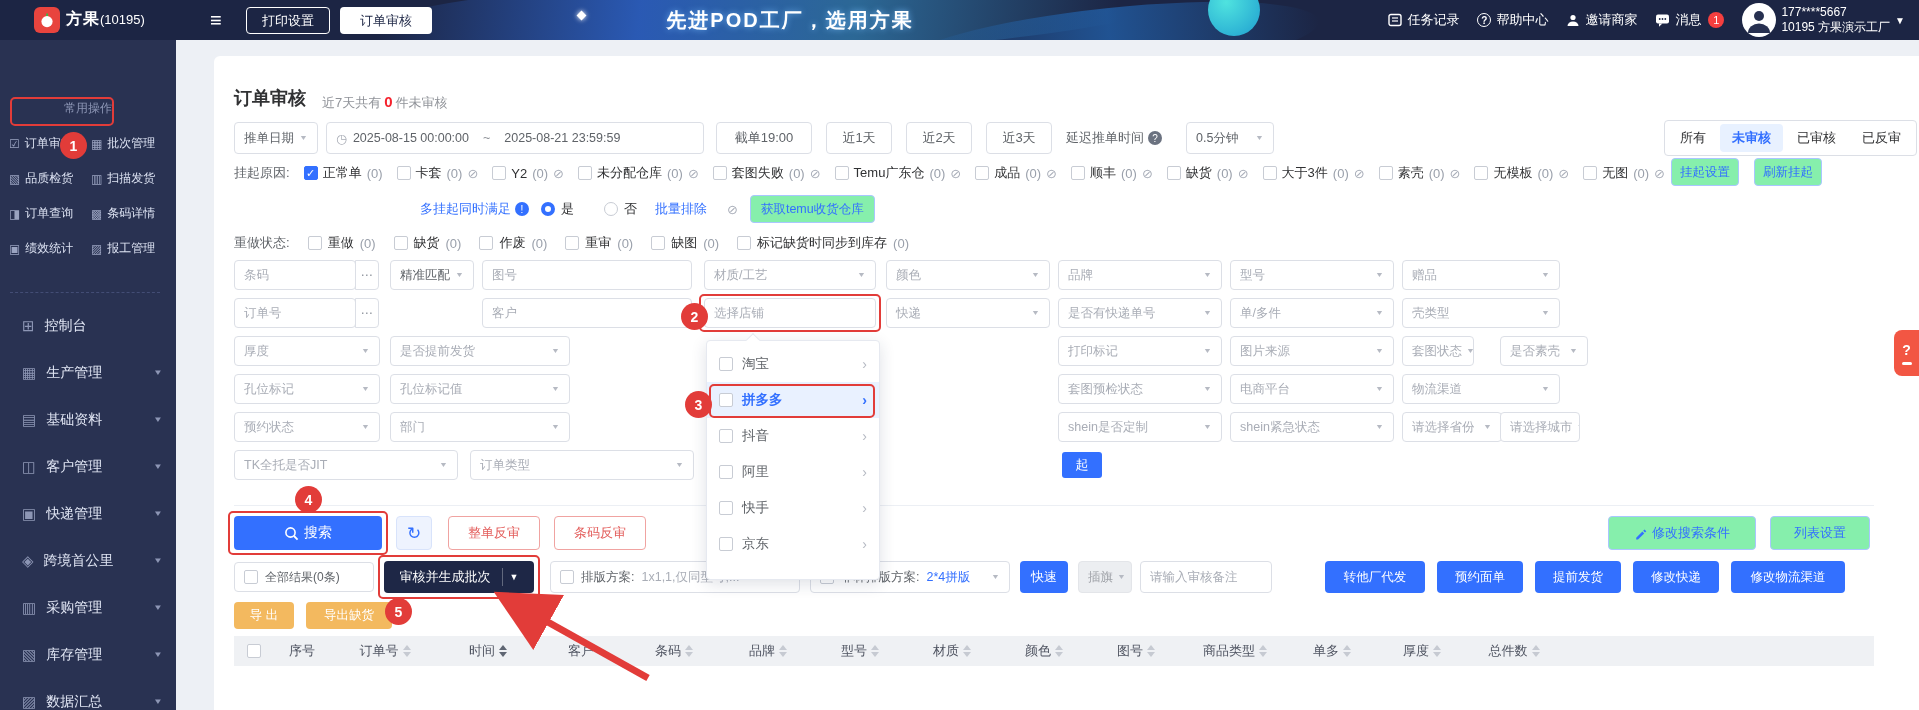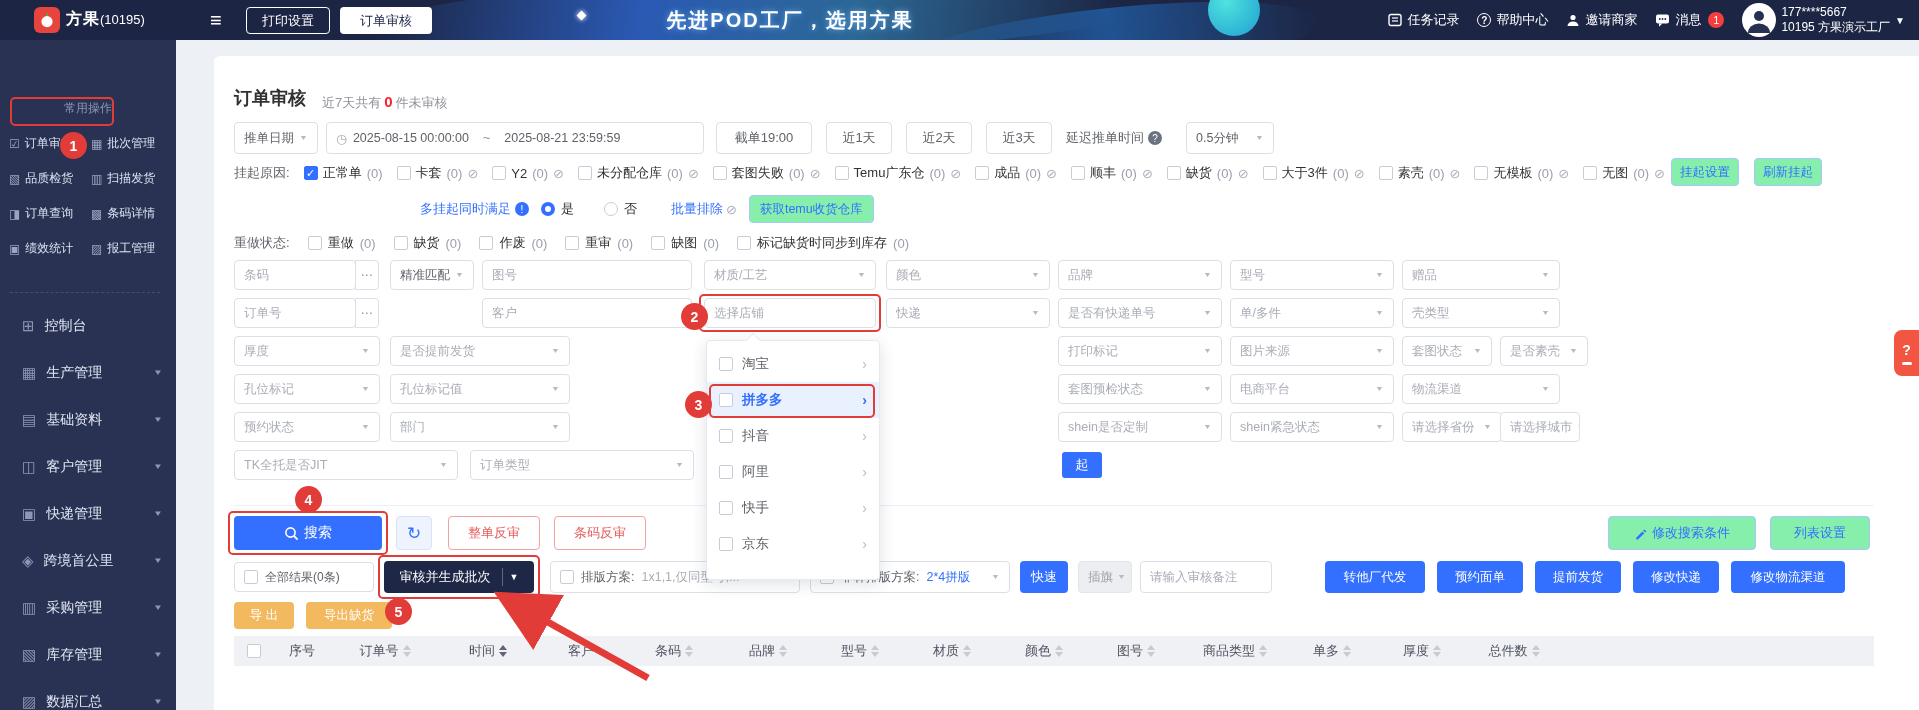--- a/index.html
+++ b/index.html
@@ -292,20 +292,26 @@
   <div class="btn btn-plain" style="left:906px;top:122px;width:66px;height:32px">近2天</div>
   <div class="btn btn-plain" style="left:986px;top:122px;width:66px;height:32px">近3天</div>
   <div class="abs flexrow" style="left:1066px;top:122px;height:32px;font-size:13px;color:#5f6368">
     <span>延迟推单时间</span>
       <span class="qmark">?</span>
   </div>
   <div class="inp" style="left:1186px;top:122px;width:88px;height:32px">
     <span>0.5分钟</span>
       <span class="caret">▼</span>
   </div>
+  <div class="seg" id="status-seg">
+      <div class="seg-item">所有</div>
+      <div class="seg-item on">未审核</div>
+      <div class="seg-item">已审核</div>
+      <div class="seg-item">已反审</div>
+    </div>
 
   <div class="abs flexrow" id="hangup-row" style="left:234px;top:158px;height:30px;gap:14px;font-size:13px;color:#303133">
       <span style="color: rgb(95, 99, 104);">挂起原因:</span>
       <span class="flexrow" style="gap: 5px;">
         <span class="cb on">✓</span>
         <span>正常单</span>
         <span class="cnt">(0)</span>
       </span>
       <span class="flexrow" style="gap: 5px;">
         <span class="cb"></span>
@@ -387,21 +393,21 @@
     <span style="color:#3370ff">多挂起同时满足</span>
     <span class="qmark" style="background:#3370ff;margin-left:-8px">!</span>
     <span class="flexrow" style="gap:6px">
         <span class="radio on"></span>
         <span style="color:#303133">是</span>
       </span>
     <span class="flexrow" style="gap:6px;margin-left:18px">
         <span class="radio"></span>
         <span style="color:#303133">否</span>
       </span>
-    <span class="flexrow" style="gap:3px;margin-left:22px;color:#3370ff;cursor:pointer">
+    <span class="flexrow" style="gap:20px;margin-left:6px;color:#3370ff;cursor:pointer">
         <span>批量排除</span>
         <span class="ban">⊘</span>
       </span>
     <span class="btn btn-blue-lt" style="position:static;height:28px;padding:0 10px">获取temu收货仓库</span>
   </div>
 
   <div class="abs flexrow" id="redo-row" style="left:234px;top:228px;height:30px;gap:18px;font-size:13px;color:#303133">
       <span style="color: rgb(95, 99, 104);">重做状态:</span>
       <span class="flexrow" style="gap: 6px;">
         <span class="cb"></span>
@@ -502,21 +508,21 @@
         <span class="caret">▼</span>
       </div>
       <div class="inp" style="left: 1058px; top: 336px; width: 164px;">
         <span class="ph">打印标记</span>
         <span class="caret">▼</span>
       </div>
       <div class="inp" style="left: 1230px; top: 336px; width: 164px;">
         <span class="ph">图片来源</span>
         <span class="caret">▼</span>
       </div>
-      <div class="inp" style="left: 1402px; top: 336px; width: 90px;">
+      <div class="inp" style="left: 1402px; top: 336px; width: 72px;">
         <span class="ph">套图状态</span>
         <span class="caret">▼</span>
       </div>
       <div class="inp" style="left: 1500px; top: 336px; width: 88px;">
         <span class="ph">是否素壳</span>
         <span class="caret">▼</span>
       </div>
       <div class="inp" style="left: 234px; top: 374px; width: 146px;">
         <span class="ph">孔位标记</span>
         <span class="caret">▼</span>

